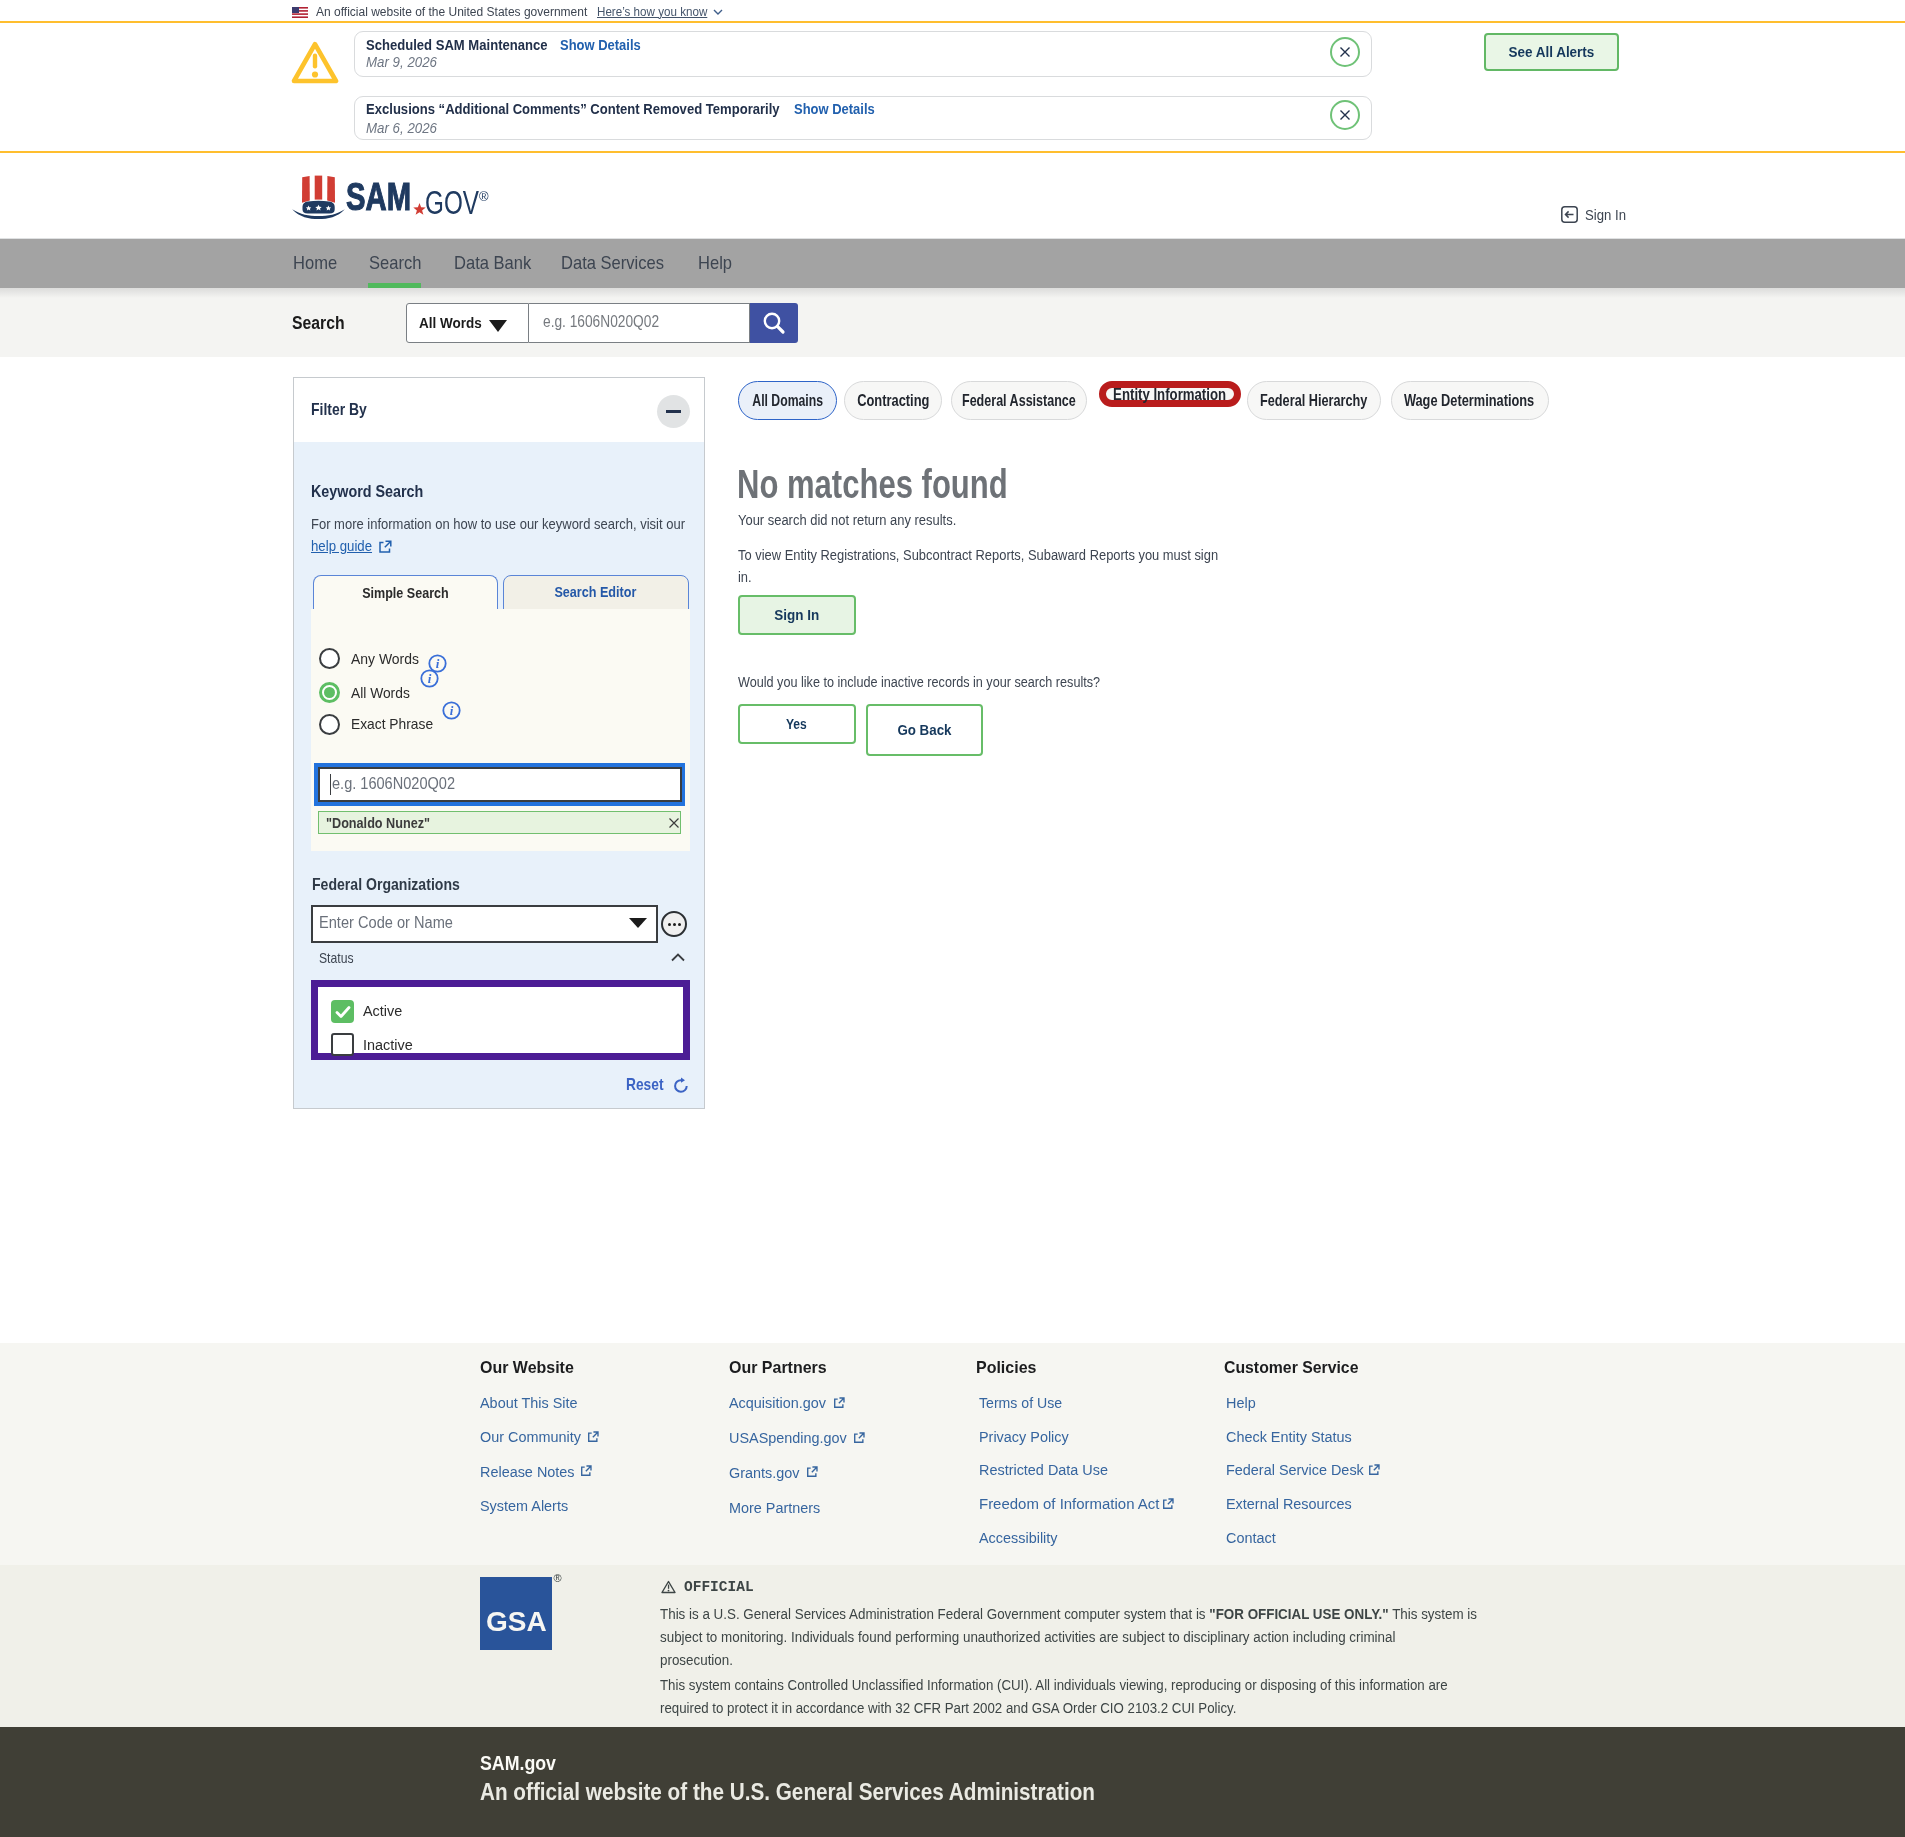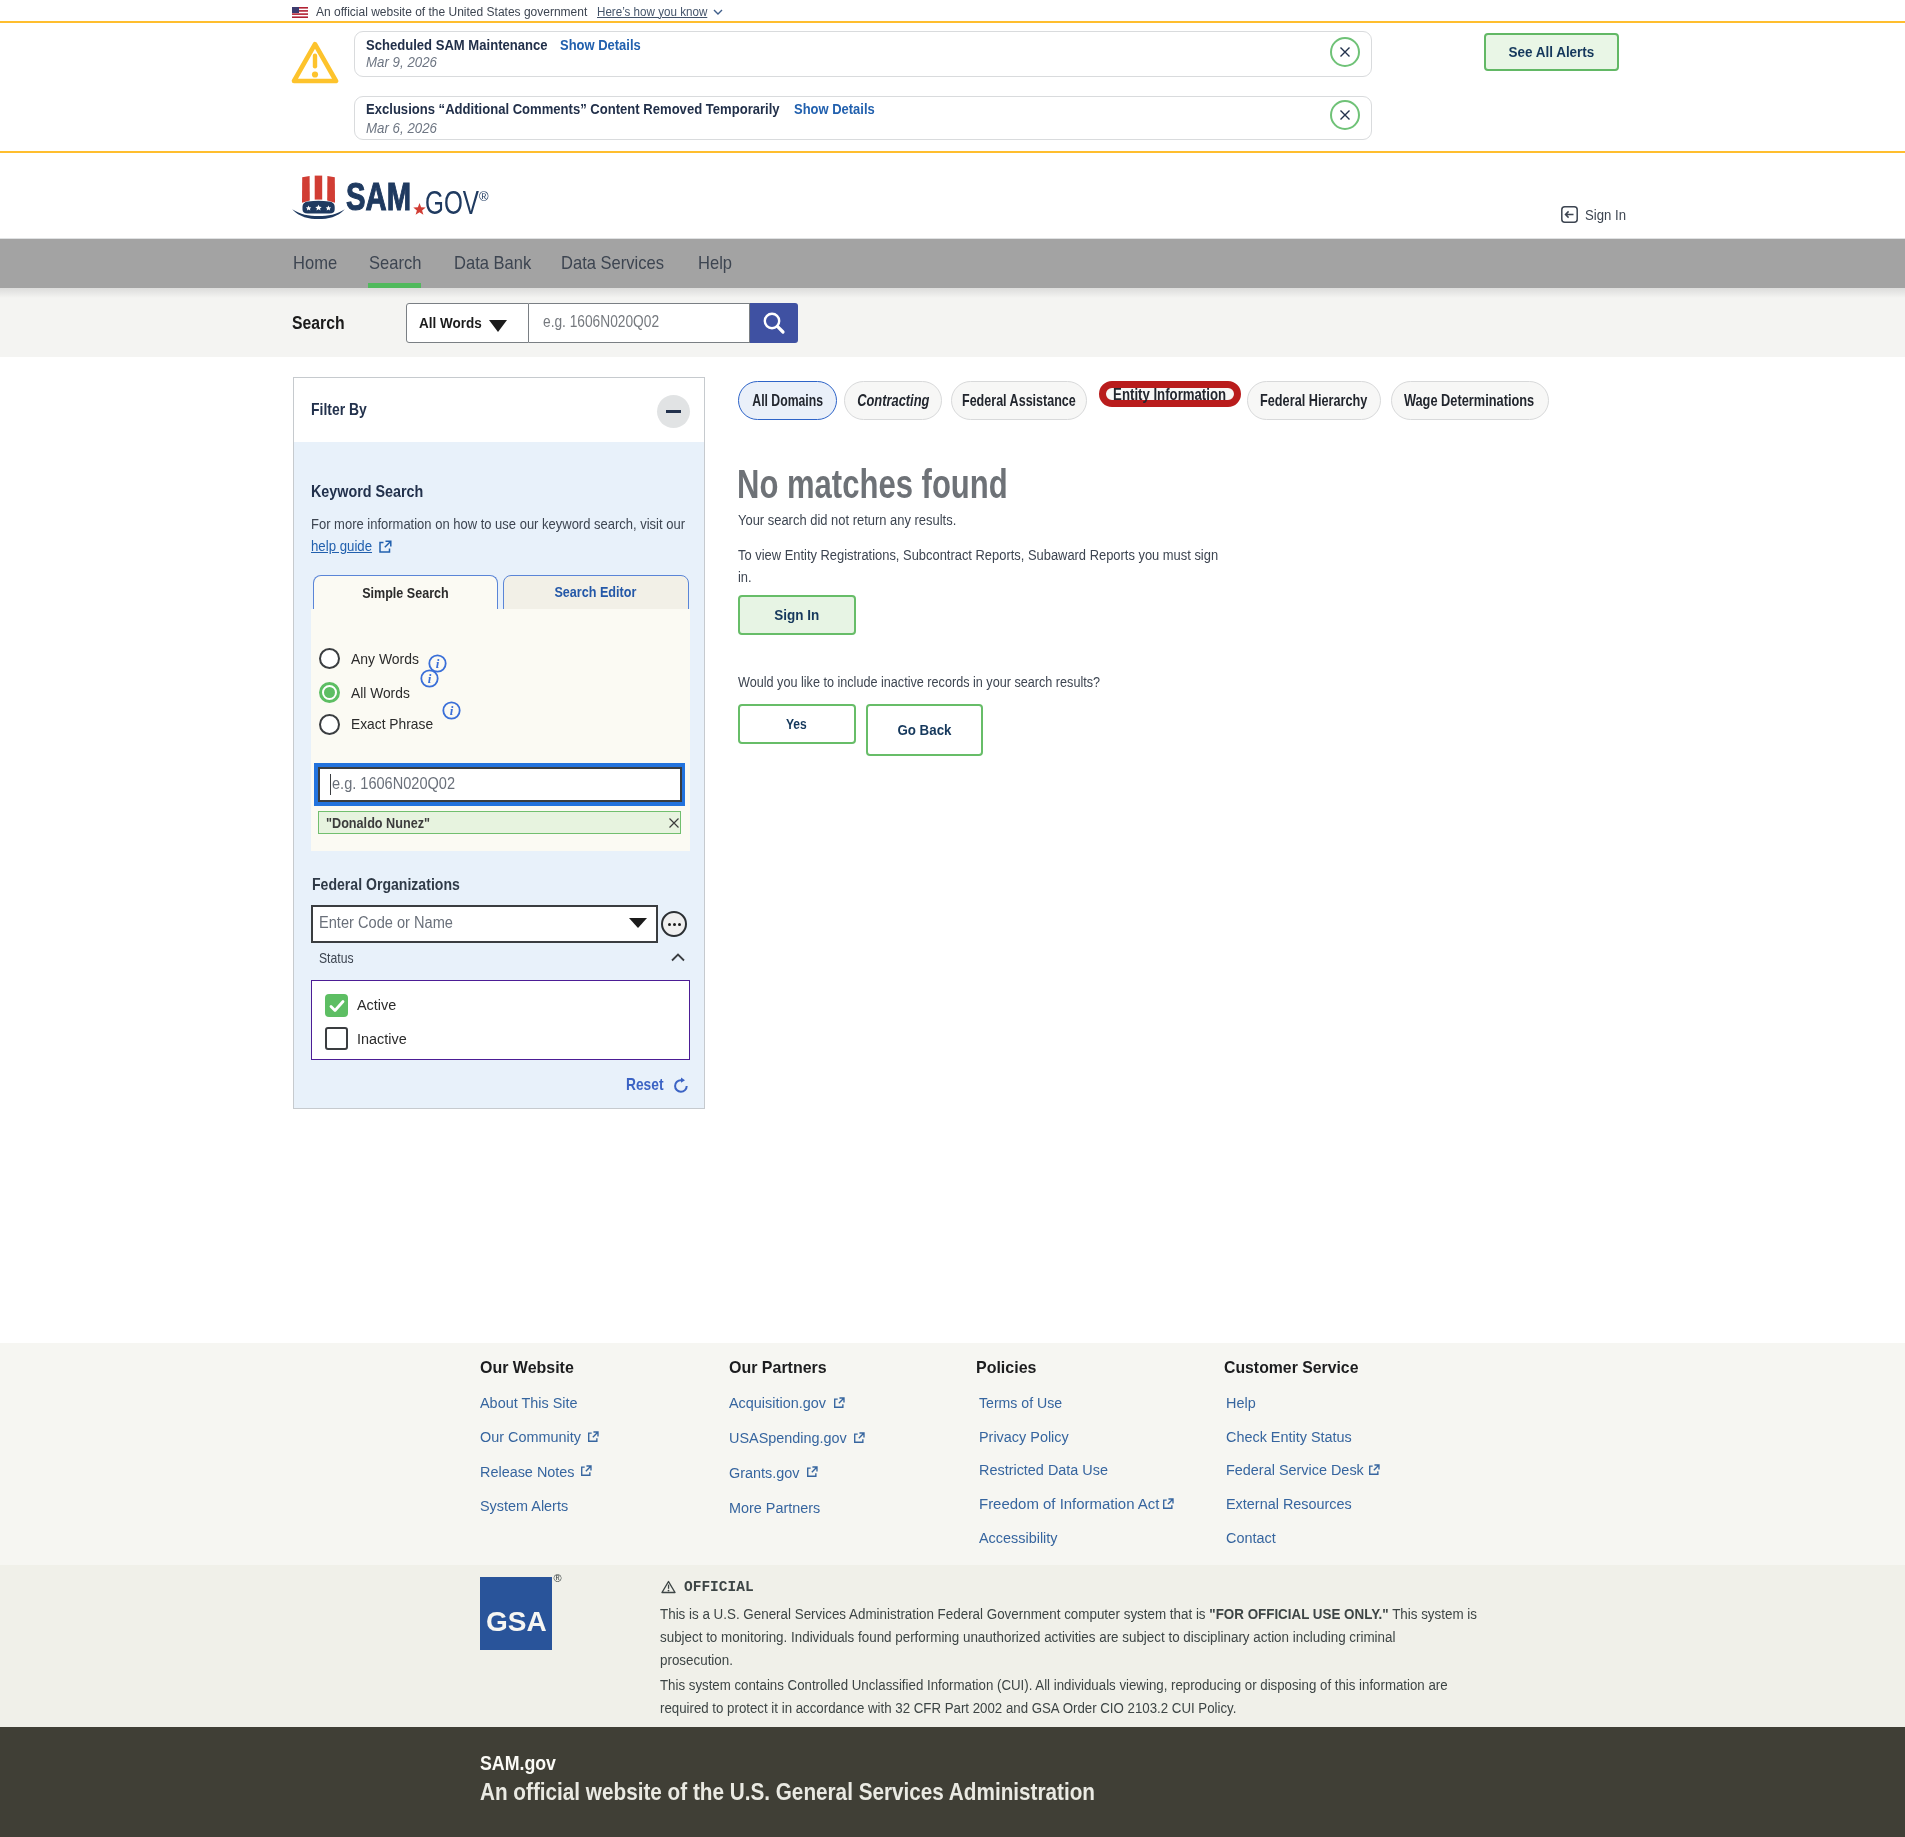--- a/index.html
+++ b/index.html
@@ -108,21 +108,21 @@
     <svg class="abs" style="left:11px;top:7px;" width="26" height="26" viewBox="0 0 26 26">
         <circle cx="11" cy="11" r="7.2" fill="none" stroke="#fff" stroke-width="2.4"></circle>
         <path d="M16.4 16.4 L22 22" stroke="#fff" stroke-width="3.2" stroke-linecap="round"></path>
       </svg>
   </div>
 </div>
 
 <div class="abs btn" style="left:738px;top:381px;width:99px;height:39px;background:#eaf0f9;border:1.5px solid #2e64c8;border-radius:20px;">
     <span class="b" style="font-size:16.5px;color:#22262e;transform:scaleX(0.742);">All Domains</span>
   </div>
-<div class="abs btn" style="left:844px;top:381px;width:98px;height:39px;background:#f7f7f6;border:1px solid #d8d9da;border-radius:20px;font-style:italic;">
+<div class="abs btn" style="left:844px;top:381px;width:98px;height:39px;background:#f7f7f6;border:1px solid #d8d9da;border-radius:20px;">
     <span class="b" style="font-size:16.5px;color:#22262e;transform:scaleX(0.78);">Contracting</span>
   </div>
 <div class="abs btn" style="left:951px;top:381px;width:136px;height:39px;background:#f7f7f6;border:1px solid #d8d9da;border-radius:20px;">
     <span class="b" style="font-size:16.5px;color:#22262e;transform:scaleX(0.76);">Federal Assistance</span>
   </div>
 <div class="abs btn" style="left:1098.5px;top:381px;width:142px;height:26px;background:#f7f7f6;border:7px solid #b91c1c;border-radius:20px;">
     <span class="b" style="font-size:16.5px;color:#22262e;transform:scaleX(0.8);">Entity Information</span>
   </div>
 <div class="abs btn" style="left:1247px;top:381px;width:134px;height:39px;background:#f7f7f6;border:1px solid #d8d9da;border-radius:20px;">
     <span class="b" style="font-size:16.5px;color:#22262e;transform:scaleX(0.77);">Federal Hierarchy</span>
@@ -209,21 +209,21 @@
   <div class="abs" style="left:335px;top:540.4px;width:0;height:0;border-left:9.2px solid transparent;border-right:9.2px solid transparent;border-top:10.5px solid #1b1b1b;"></div>
   <div class="abs" style="left:367.5px;top:532.7px;width:26px;height:26px;border:2px solid #2b2f33;border-radius:50%;background:#efefef;">
     <div class="abs" style="left:4.5px;top:10px;width:3px;height:3px;background:#1b1b1b;border-radius:50%;"></div>
     <div class="abs" style="left:9.8px;top:10px;width:3px;height:3px;background:#1b1b1b;border-radius:50%;"></div>
     <div class="abs" style="left:15.1px;top:10px;width:3px;height:3px;background:#1b1b1b;border-radius:50%;"></div>
   </div>
   <span class="abs n" style="left:25.5px;top:573px;font-size:14.5px;color:#3d4551;transform:scaleX(0.84);">Status</span>
   <svg class="abs" style="left:376px;top:574px;" width="16" height="10" viewBox="0 0 16 10">
       <path d="M2 8.5 L8 2.5 L14 8.5" stroke="#3a3d40" stroke-width="1.8" fill="none"></path>
     </svg>
-  <div class="abs" style="left:17px;top:602.3px;width:379px;height:80px;background:#fff;border:1px solid #4c1d95;">
+  <div class="abs" style="left:17px;top:602.3px;width:379px;height:80px;background:#fff;border:7px solid #4c1d95;">
     <div class="abs" style="left:13px;top:12.3px;width:23.5px;height:23.5px;background:#5dbe63;border-radius:4px;">
       <svg class="abs" style="left:4px;top:5px;" width="16" height="14" viewBox="0 0 16 14">
           <path d="M2 7.5 L6 11.5 L14 2.5" stroke="#fff" stroke-width="2.8" fill="none" stroke-linecap="round" stroke-linejoin="round"></path>
         </svg>
     </div>
     <span class="abs n" style="left:45.4px;top:15.4px;font-size:15.5px;color:#2b2b2b;transform:scaleX(0.93);">Active</span>
     <div class="abs" style="left:13px;top:46.2px;width:23px;height:23px;background:#fff;border:2px solid #3a3d40;border-radius:3px;"></div>
     <span class="abs n" style="left:45.4px;top:49.4px;font-size:15.5px;color:#2b2b2b;transform:scaleX(0.93);">Inactive</span>
   </div>
   <span class="abs n b" style="left:332.8px;top:698.4px;font-size:17px;color:#3b63c4;transform:scaleX(0.81);">Reset</span>

